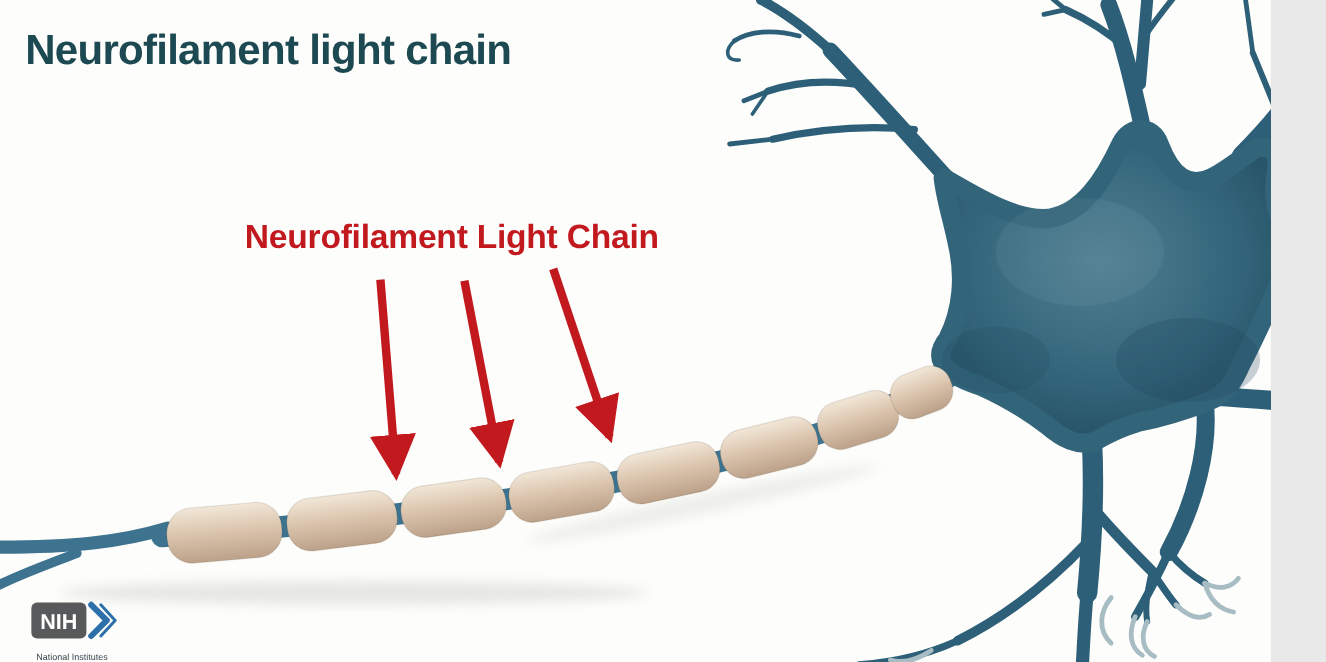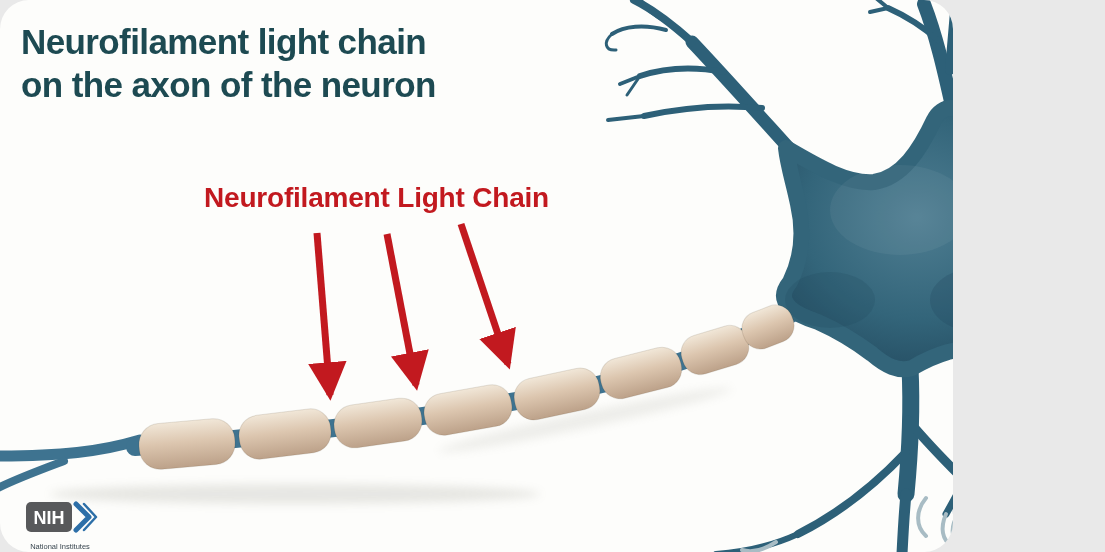--- a/index.html
+++ b/index.html
@@ -1,22 +1,21 @@
 <!DOCTYPE html>
 <html style="--background: #FDFDFB; --title-text: #1D4A52; --annotation-red: #C2191F; --soma-teal: #33657A; --soma-dark: #20455A; --soma-light: #4F7E92; --dendrite: #2D6078; --dendrite-twig: #3A6C82; --dendrite-light: #A8BCC4; --axon-blue: #3E7390; --myelin-tan: #DCC6AF; --myelin-highlight: #F1E7D8; --myelin-shadow: #BCA189; --shadow-gray: #9A9A90; --logo-box-gray: #58595B; --logo-text-white: #FFFFFF; --logo-chevron-blue: #2D6FA8; --logo-caption: #3A4750;"><head>
 <meta charset="utf-8">
 <style>
   html,body{margin:0;padding:0;background:#e9e9e9;}
   .canvas{
     position:relative;
-    width:953px;height:552px;
+    width:1059px;height:552px;
     overflow:hidden;
     background:var(--background,#FDFDFB);
     font-family:"Liberation Sans", sans-serif;
-    border-radius:29px;
   }
   .page-title{
     position:absolute;left:21px;top:20px;
     font-size:35px;line-height:43px;font-weight:700;
     letter-spacing:-0.6px;
     color:var(--title-text,#1D4A52);
     white-space:nowrap;
   }
   .red-label{
     position:absolute;left:204px;top:182px;
@@ -193,21 +192,20 @@
 
     <g fill="none" stroke-width="7" style="stroke:var(--annotation-red,#C2191F)">
       <line x1="317" y1="233" x2="330" y2="395" marker-end="url(#arrowHead)"></line>
       <line x1="387" y1="234" x2="416" y2="385" marker-end="url(#arrowHead)"></line>
       <line x1="461" y1="224" x2="508" y2="364" marker-end="url(#arrowHead)"></line>
     </g>
   </svg>
 
   <div class="page-title">
     <div>Neurofilament light chain</div>
-    <div>on the axon of the neuron</div>
   </div>
 
   <div class="red-label">Neurofilament Light Chain</div>
 
   <div class="nih-logo">
     <svg width="80" height="36" viewBox="0 0 80 36">
       <rect x="0" y="2" width="46" height="30" rx="5" style="fill:var(--logo-box-gray,#58595B)"></rect>
       <text x="23" y="24" text-anchor="middle" font-family="Liberation Sans, sans-serif" font-size="18" font-weight="700" style="fill:var(--logo-text-white,#FFFFFF)">NIH</text>
       <polyline points="50,4 63,17 50,30" fill="none" stroke-width="5" stroke-linecap="round" stroke-linejoin="round" style="stroke:var(--logo-chevron-blue,#2D6FA8)"></polyline>
       <polyline points="58,4 70,17 58,30" fill="none" stroke-width="2.5" stroke-linecap="round" stroke-linejoin="round" style="stroke:var(--logo-chevron-blue,#2D6FA8)"></polyline>

